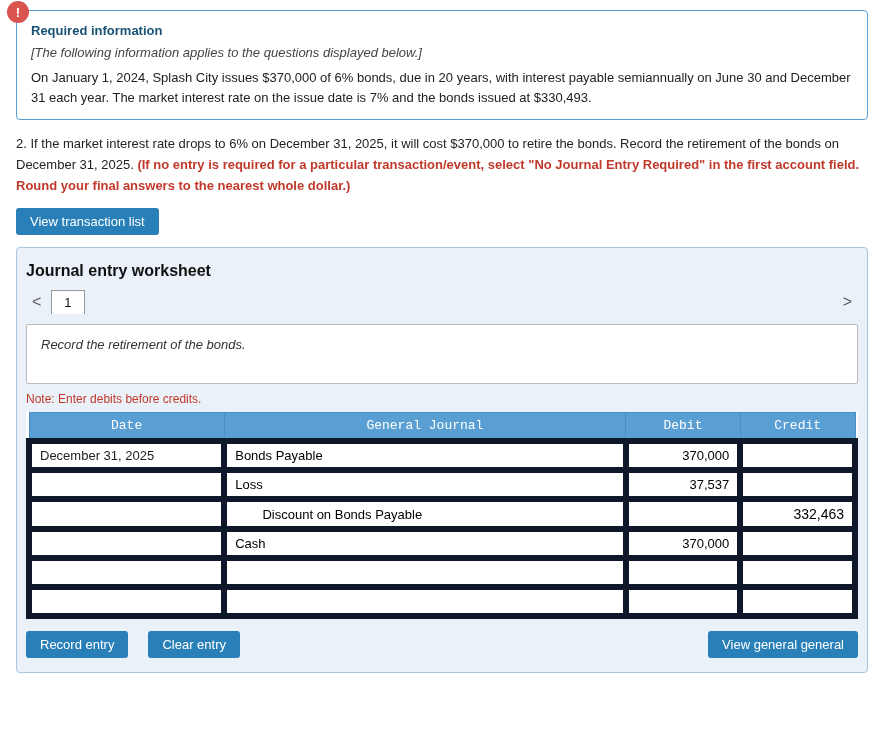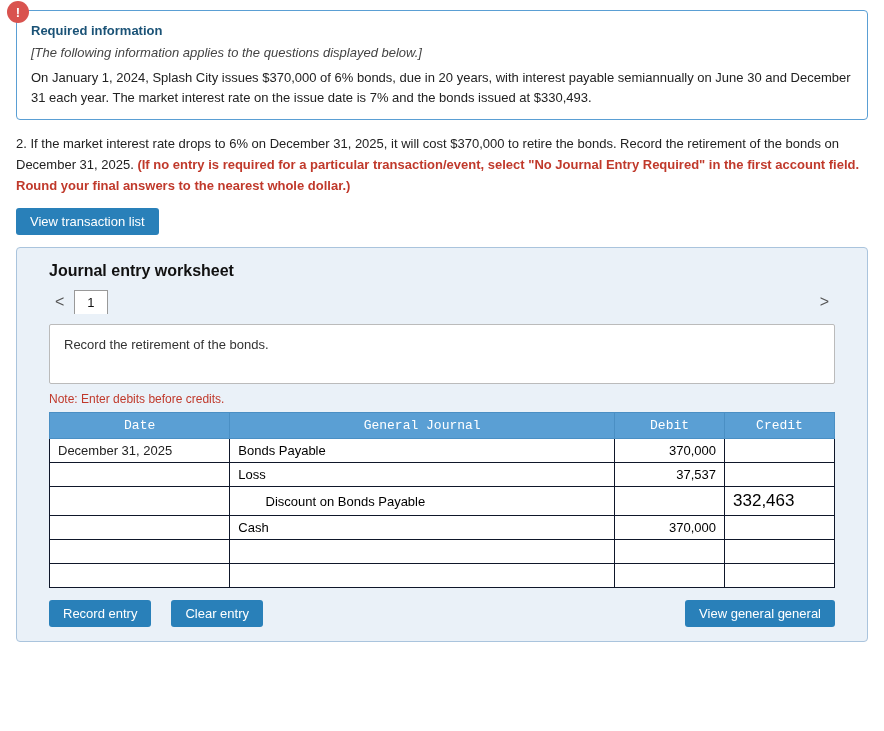--- a/index.html
+++ b/index.html
@@ -75,21 +75,21 @@
       padding: 6px 14px;
       font-size: 13px;
       cursor: pointer;
     }
 
     
     .worksheet-container {
       border: 1px solid #aac4dd;
       border-radius: 4px;
       background: #eaf1f8;
-      padding: 14px 32px;
+      padding: 14px 9px;
       margin-top: 12px;
     }
     .worksheet-title {
       font-size: 16px;
       font-weight: bold;
       color: #111;
       margin-bottom: 10px;
     }
 
     
@@ -122,20 +122,21 @@
     
     .record-desc-box {
       background: #fff;
       border: 1px solid #bbb;
       border-radius: 2px;
       padding: 12px 14px;
       margin-bottom: 8px;
       font-size: 13px;
       color: #333;
       min-height: 60px;
+      font-style: italic;
     }
 
     
     .note-text {
       color: #c0392b;
       font-size: 12px;
       margin-bottom: 6px;
     }
 
     
@@ -150,21 +151,21 @@
       color: #fff;
       font-family: Liberation Mono, monospace;
     }
     .journal-table thead th {
       border: 1px solid #4a8fc4;
       padding: 5px 8px;
       text-align: center;
       font-weight: normal;
     }
     .journal-table tbody tr td {
-      border: 1px solid #0f172a;
+      border: 6px solid #0f172a;
       padding: 4px 8px;
       min-height: 24px;
       height: 24px;
     }
     .journal-table tbody td.date-col {
       width: 120px;
       white-space: nowrap;
     }
     .journal-table tbody td.general-col {
       width: 280px;
@@ -252,21 +253,21 @@
         <td class="date-col"></td>
         <td class="general-col"><input type="text" style="border: none; width: 100%; outline: none; font-size: 13px;" value="Loss"></td>
         <td class="debit-col"><input type="text" style="border: none; width: 100%; outline: none; font-size: 13px; text-align: right;" value="37,537"></td>
         <td class="credit-col"><input type="text" style="border: none; width: 100%; outline: none; font-size: 13px; text-align: right;" value=""></td>
       </tr>
 
       <tr>
         <td class="date-col"></td>
         <td class="general-col"><input type="text" style="border: none; width: 100%; outline: none; font-size: 13px; padding-left: 20px;" value="  Discount on Bonds Payable"></td>
         <td class="debit-col"><input type="text" style="border: none; width: 100%; outline: none; font-size: 13px; text-align: right;" value=""></td>
-        <td class="credit-col"><input type="text" style="border: none; width: 100%; outline: none; font-size: 17px; " value="332,463"></td>
+        <td class="credit-col"><input type="text" style="border: none; width: 100%; outline: none; font-size: 14px; text-align: right;" value="332,463"></td>
       </tr>
 
       <tr>
         <td class="date-col"></td>
         <td class="general-col"><input type="text" style="border: none; width: 100%; outline: none; font-size: 13px;" value="Cash"></td>
         <td class="debit-col"><input type="text" style="border: none; width: 100%; outline: none; font-size: 13px; text-align: right;" value="370,000"></td>
         <td class="credit-col"><input type="text" style="border: none; width: 100%; outline: none; font-size: 13px; text-align: right;" value=""></td>
       </tr>
 
       <tr class="empty-row">

